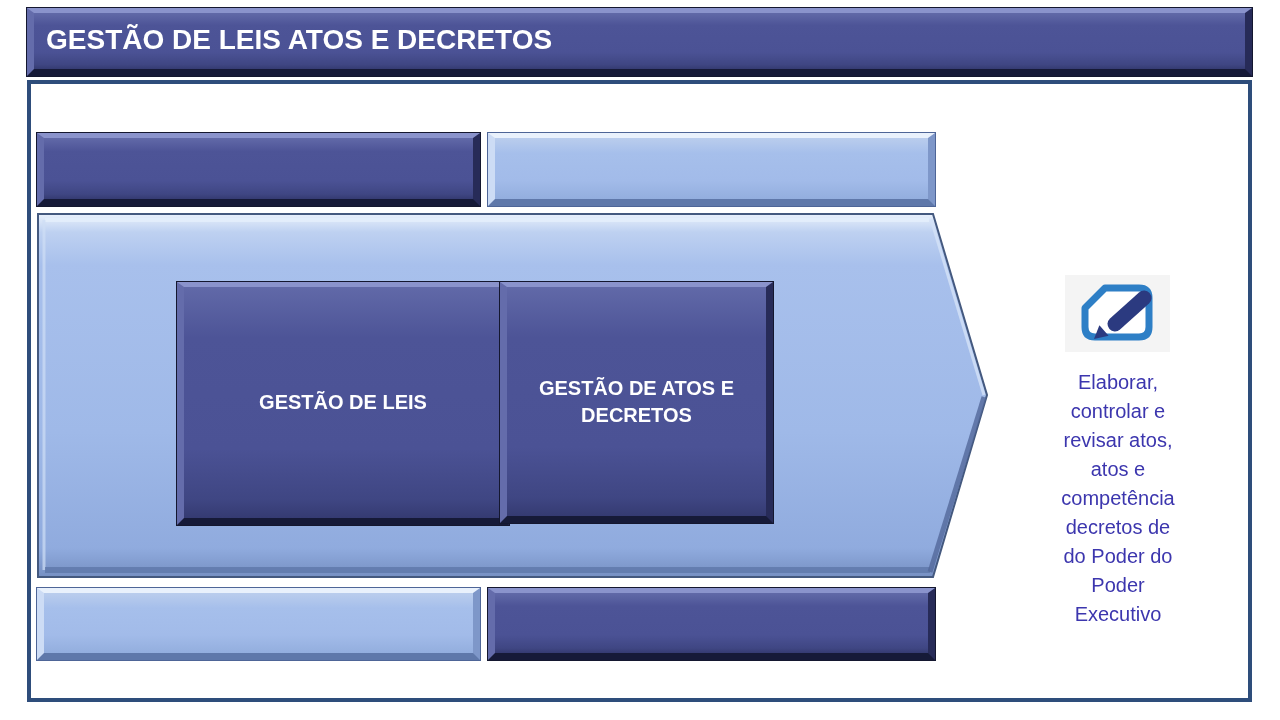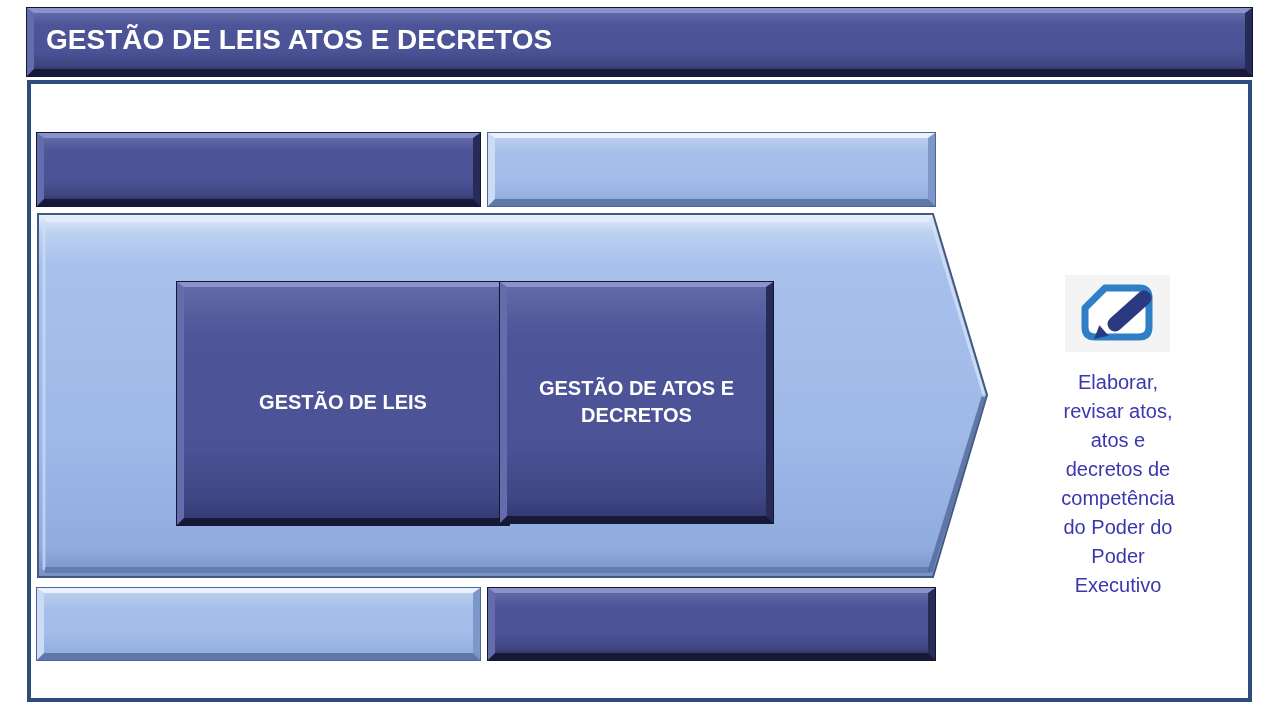--- a/index.html
+++ b/index.html
@@ -134,22 +134,23 @@
     <svg viewBox="0 0 105 77">
       <rect x="0" y="0" width="105" height="77" fill="#f4f4f4"></rect>
       <path d="M 40 13 H 74 Q 84 13 84 23 V 52 Q 84 62 74 62 H 30 Q 20 62 20 52 V 33 Z" fill="#ffffff" stroke="#2e7fc6" stroke-width="7" stroke-linejoin="round"></path>
       <line x1="50" y1="49" x2="79" y2="23" stroke="#2b3a80" stroke-width="15" stroke-linecap="round"></line>
       <polygon points="29,64 43.6,60.8 34.4,50.2" fill="#2b3a80"></polygon>
     </svg>
   </div>
 
   <div class="abs desc">
     <div>Elaborar,</div>
+    <div>controlar e</div>
     <div>revisar atos,</div>
     <div>atos e</div>
+    <div>competência</div>
     <div>decretos de</div>
-    <div>competência</div>
     <div>do Poder do</div>
     <div>Poder</div>
     <div>Executivo</div>
   </div>
 
 </div>
 
 </body></html>

